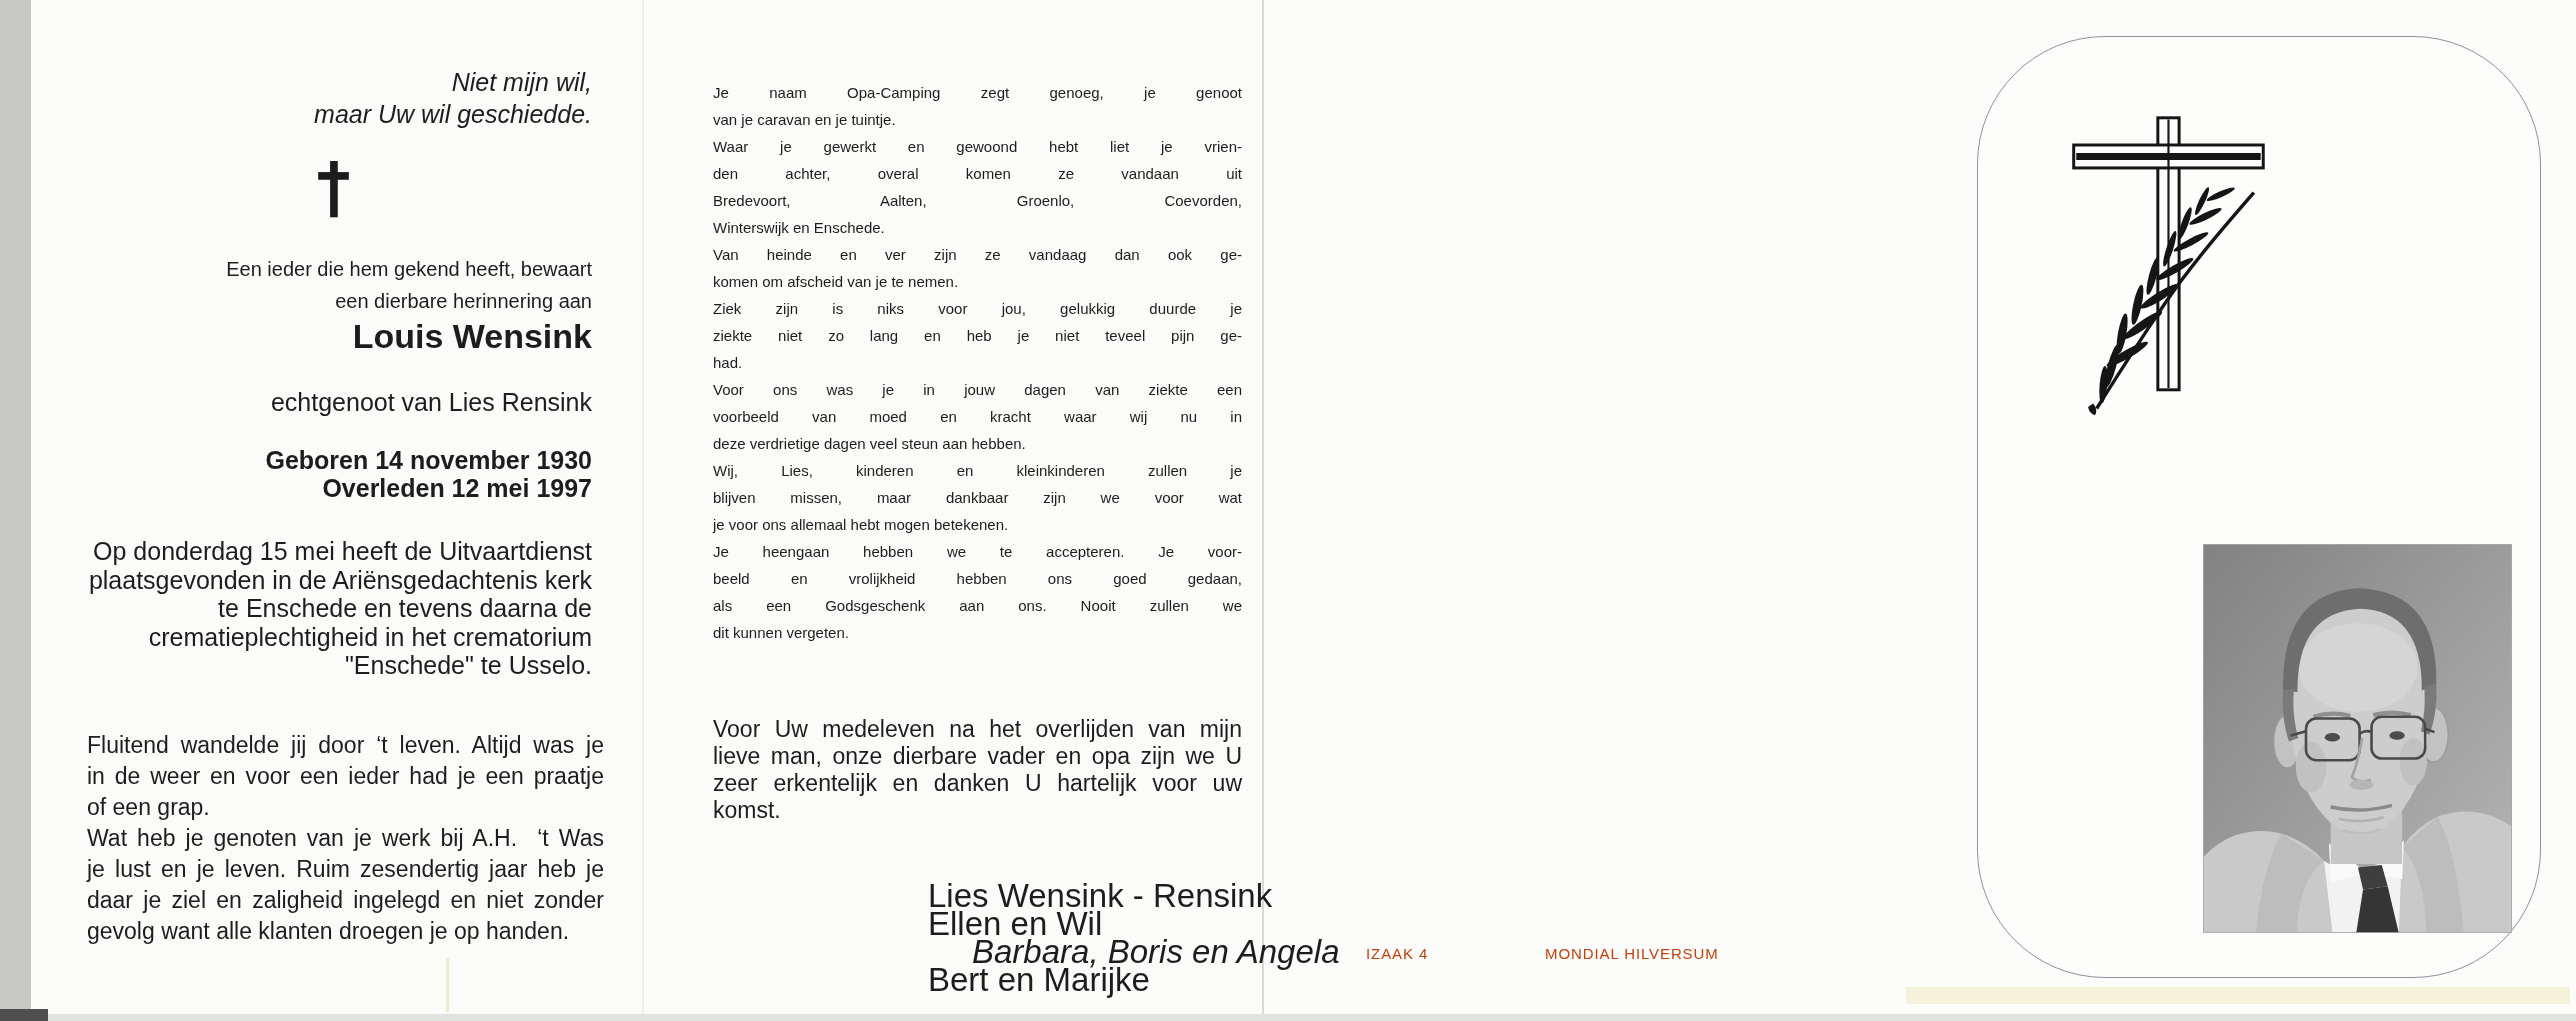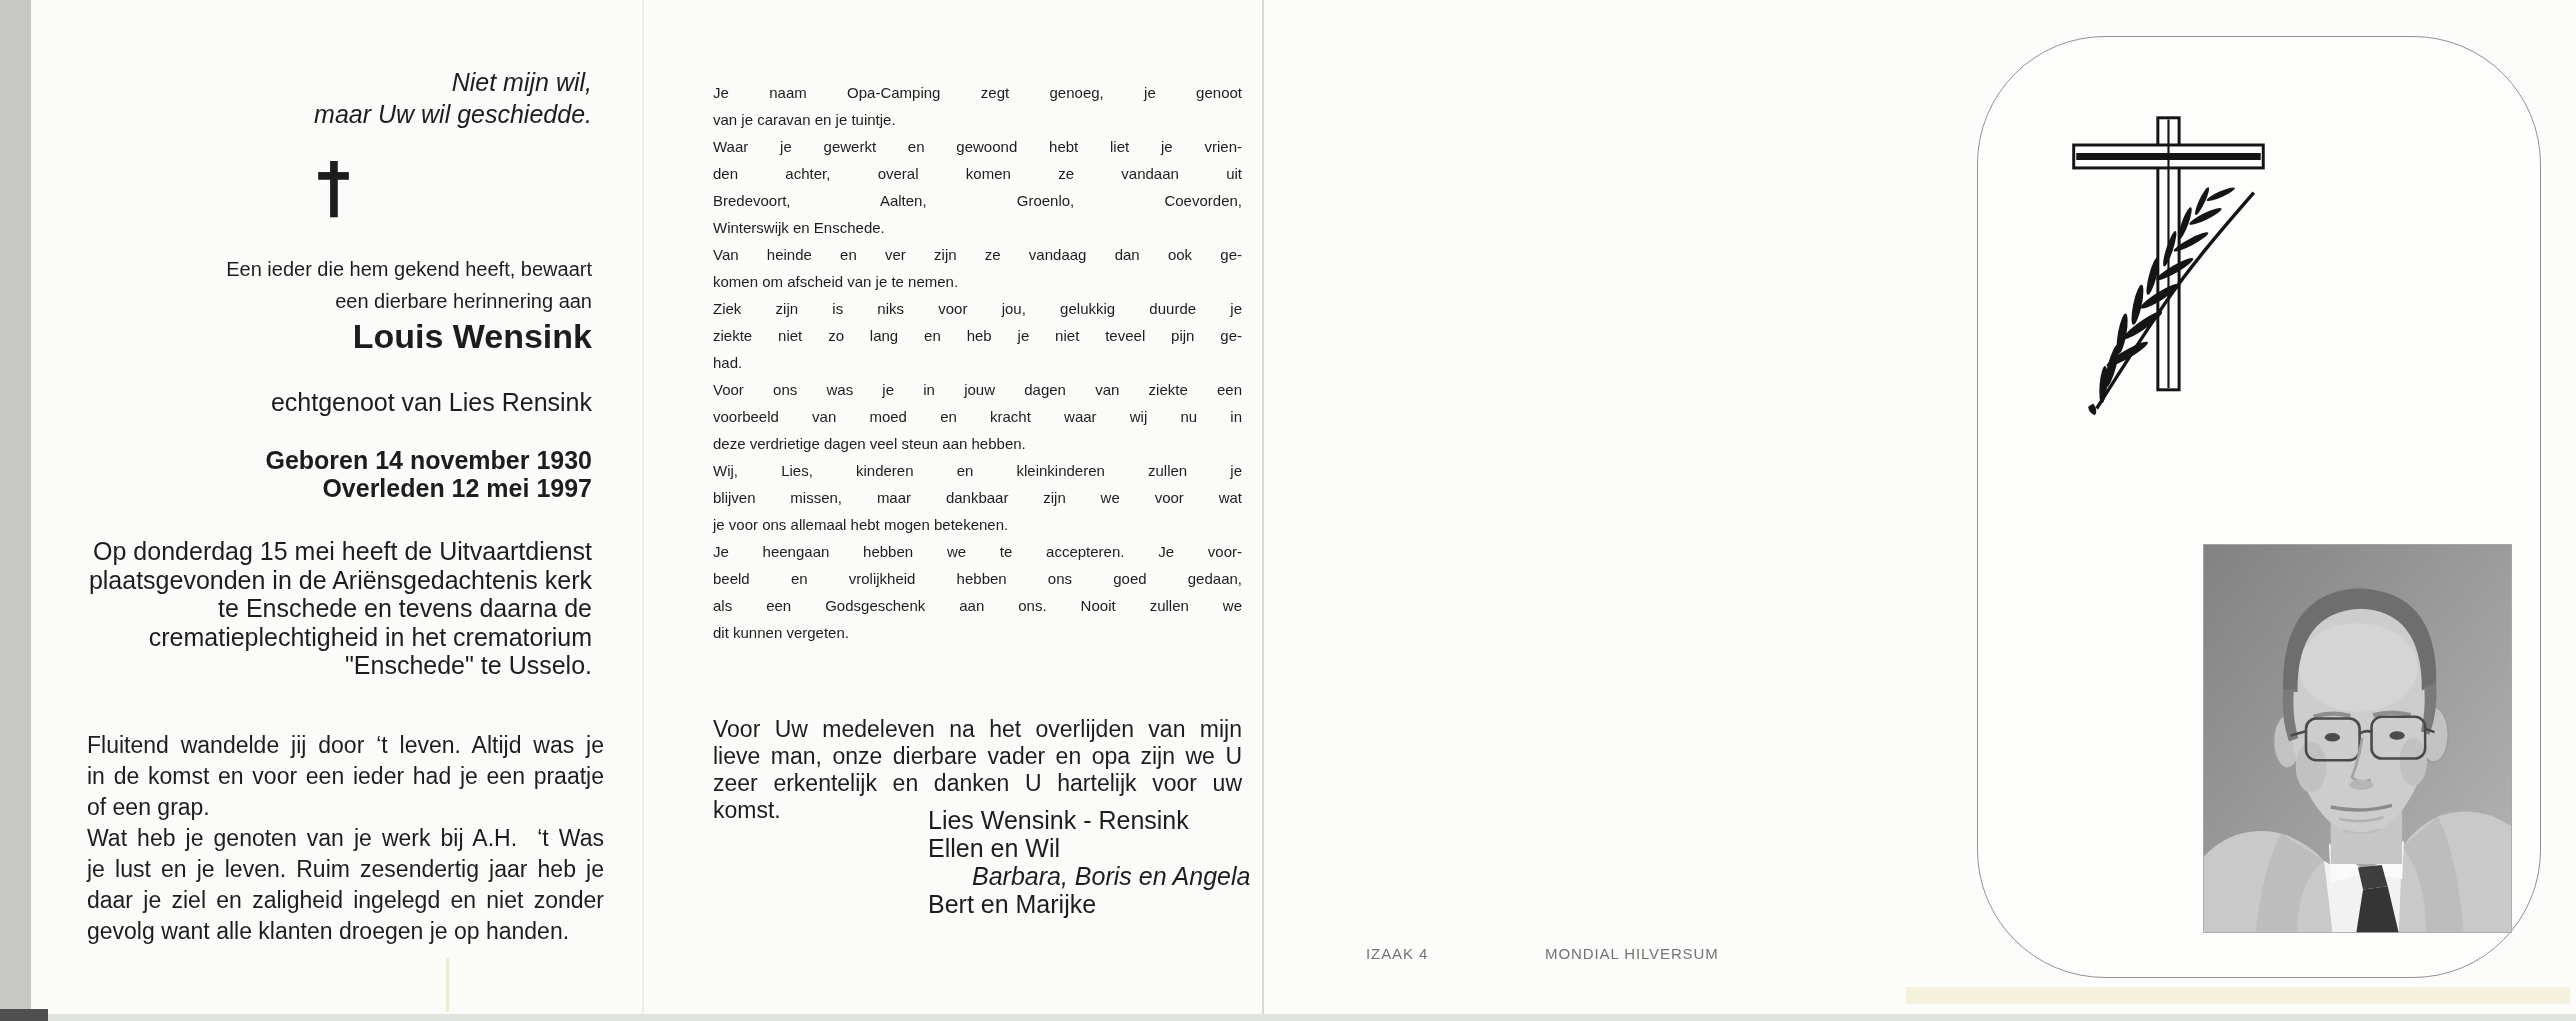--- a/index.html
+++ b/index.html
@@ -23,23 +23,23 @@
   #dagger-box{left:318px;top:161px;width:31px;height:58px;}
   #intro{top:225px;font-size:20px;line-height:32px;margin-top:28px;}
   #name{top:318px;font-size:34px;font-weight:bold;line-height:37px;}
   #spouse{top:388px;font-size:25px;}
   #dates{top:446px;font-size:25px;line-height:28px;font-weight:bold;}
   #service{top:537px;font-size:25px;line-height:28.5px;}
   #tribute{left:75px;top:730px;width:517px;font-size:23px;line-height:31px;text-align:left;margin-left:12px;}
   
   #midbody{left:713px;top:79px;width:529px;font-size:15px;line-height:27px;text-align:left;}
   #closing{left:713px;top:716px;width:529px;font-size:23px;line-height:27px;text-align:left;}
-  #signatories{left:928px;top:806px;width:366px;font-size:25px;line-height:28px;text-align:left;}
-  
-  .printer-mark{font-size:15px;color:#737373;letter-spacing:0.9px;}
+  #signatories{left:928px;top:882px;width:366px;font-size:33px;line-height:28px;text-align:left;}
+  
+  .printer-mark{font-size:15px;color:#c2410c;letter-spacing:0.9px;}
   #mark-left{left:1366px;top:945px;}
   #mark-right{left:1545px;top:945px;}
   
   #card-frame{left:1977px;top:36px;width:562px;height:940px;border:1.7px solid #8d929a;
               border-radius:128px;background:#fdfdfc;}
   #cross-art{left:2059px;top:111px;width:213px;height:306px;}
   #photo{left:2203px;top:544px;width:309px;height:389px;}
 </style>
 </head>
 <body>
@@ -84,21 +84,21 @@
   <div class="abs lp" id="service">
       <div class="line">Op donderdag 15 mei heeft de Uitvaartdienst</div>
       <div class="line">plaatsgevonden in de Ariënsgedachtenis kerk</div>
       <div class="line">te Enschede en tevens daarna de</div>
       <div class="line">crematieplechtigheid in het crematorium</div>
       <div class="line">"Enschede" te Usselo.</div>
     </div>
 
   <div class="abs" id="tribute">
       <div class="line just">Fluitend wandelde jij door ‘t leven. Altijd was je</div>
-      <div class="line just">in de komst en voor een ieder had je een praatje</div>
+      <div class="line just">in de weer en voor een ieder had je een praatje</div>
       <div class="line">of een grap.</div>
       <div class="line just">Wat heb je genoten van je werk bij A.H.&nbsp; ‘t Was</div>
       <div class="line just">je lust en je leven. Ruim zesendertig jaar heb je</div>
       <div class="line just">daar je ziel en zaligheid ingelegd en niet zonder</div>
       <div class="line">gevolg want alle klanten droegen je op handen.</div>
     </div>
 
   <div class="abs" id="midbody">
       <div class="line just">Je naam Opa-Camping zegt genoeg, je genoot</div>
       <div class="line">van je caravan en je tuintje.</div>

